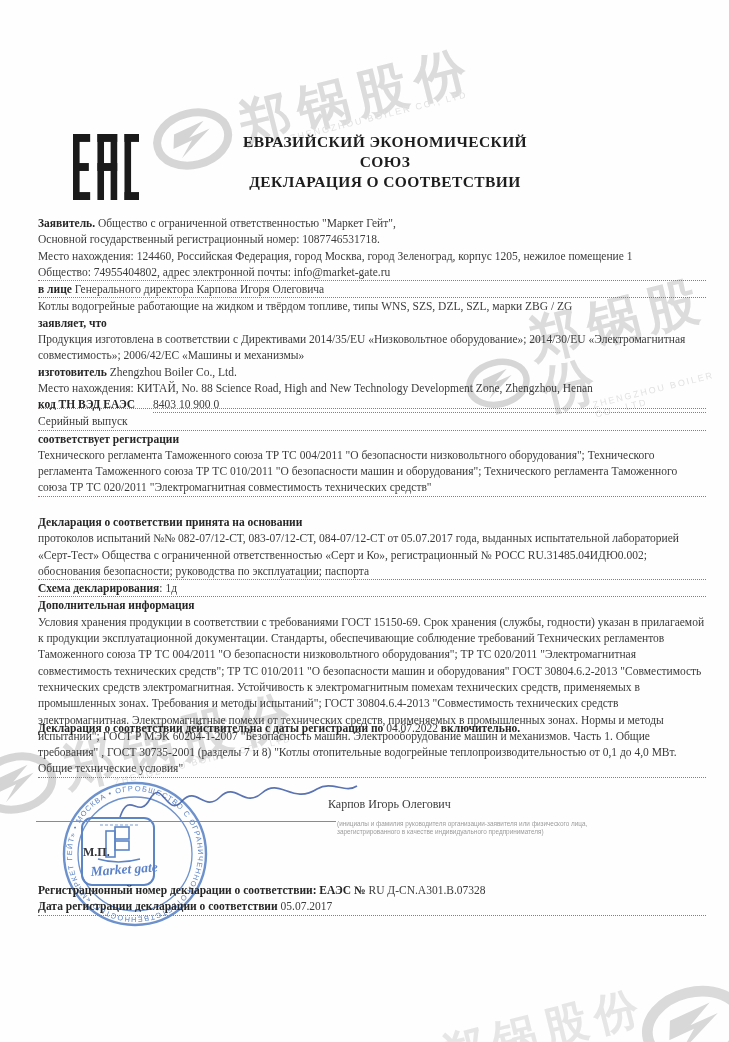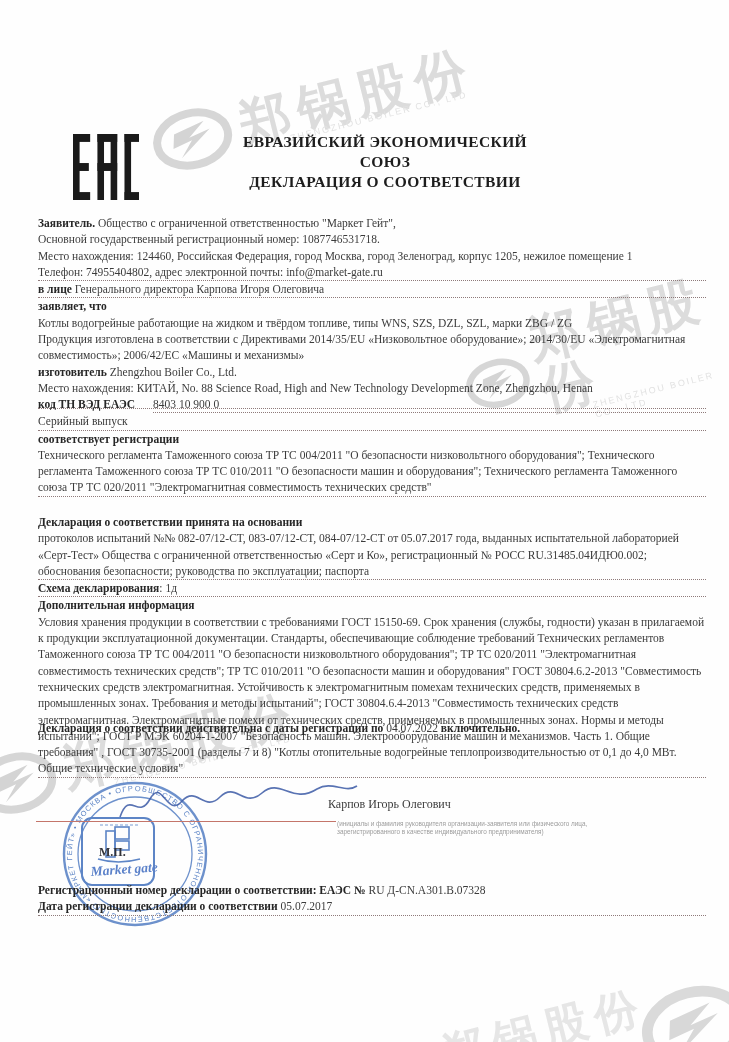--- a/index.html
+++ b/index.html
@@ -32,21 +32,21 @@
   .row { display:flex; }
   .row .lbl { width:115px; flex:none; }
   .row .val { flex:1; border-bottom:1px dotted #8e7a7a; }
   .sec-applicant { top:215px; }
   .sec-code { top:396px; }
   .sec-basis { top:514px; }
   .sec-validity { top:720px; font-size:11.5px; }
   .sec-reg { top:882px; }
   
   .stamp-svg { position:absolute; left:58px; top:777px; z-index:1; opacity:0.85; }
-  .mp-mark { position:absolute; left:99px; top:845px; z-index:3;
+  .mp-mark { position:absolute; left:83px; top:845px; z-index:3;
              font-weight:bold; font-size:12px; color:#33343a; }
   .sig-svg { position:absolute; left:112px; top:779px; z-index:3; }
   .sig-line { position:absolute; left:36px; top:821px; width:300px; height:1px;
               background:#c4756a; z-index:2; }
   .sig-name { position:absolute; left:328px; top:797px; z-index:2;
               font-size:12px; color:#3b3b3b; }
   .sig-caption { position:absolute; left:337px; top:820px; width:310px; z-index:2;
                  font-family:"Liberation Sans", sans-serif; font-size:6.4px;
                  line-height:8px; color:#9c9c9c; }
 </style>
@@ -124,27 +124,27 @@
     </div>
   </div>
 
   <div class="sec sec-applicant">
     <p>
       <b>Заявитель.</b>
       <span>Общество с ограниченной ответственностью "Маркет Гейт",</span>
     </p>
     <p>Основной государственный регистрационный номер: 1087746531718.</p>
     <p>Место нахождения: 124460, Российская Федерация, город Москва, город Зеленоград, корпус 1205, нежилое помещение 1</p>
-    <p class="dotted">Телефон: 74955404802, адрес электронной почты: info@market-gate.ru</p>
+    <p class="dotted">Общество: 74955404802, адрес электронной почты: info@market-gate.ru</p>
     <p class="dotted">
       <b>в лице</b>
       <span>Генерального директора Карпова Игоря Олеговича</span>
     </p>
+    <p>Котлы водогрейные работающие на жидком и твёрдом топливе, типы WNS, SZS, DZL, SZL, марки ZBG / ZG</p>
     <p><b>заявляет, что</b></p>
-    <p>Котлы водогрейные работающие на жидком и твёрдом топливе, типы WNS, SZS, DZL, SZL, марки ZBG / ZG</p>
     <p>Продукция изготовлена в соответствии с Директивами 2014/35/EU «Низковольтное оборудование»; 2014/30/EU «Электромагнитная совместимость»; 2006/42/EC «Машины и механизмы»</p>
     <p>
       <b>изготовитель</b>
       <span>Zhengzhou Boiler Co., Ltd.</span>
     </p>
     <p>Место нахождения: КИТАЙ, No. 88 Science Road, High and New Technology Development Zone, Zhengzhou, Henan</p>
     <div class="dotline"></div>
   </div>
 
   <div class="sec sec-code">

